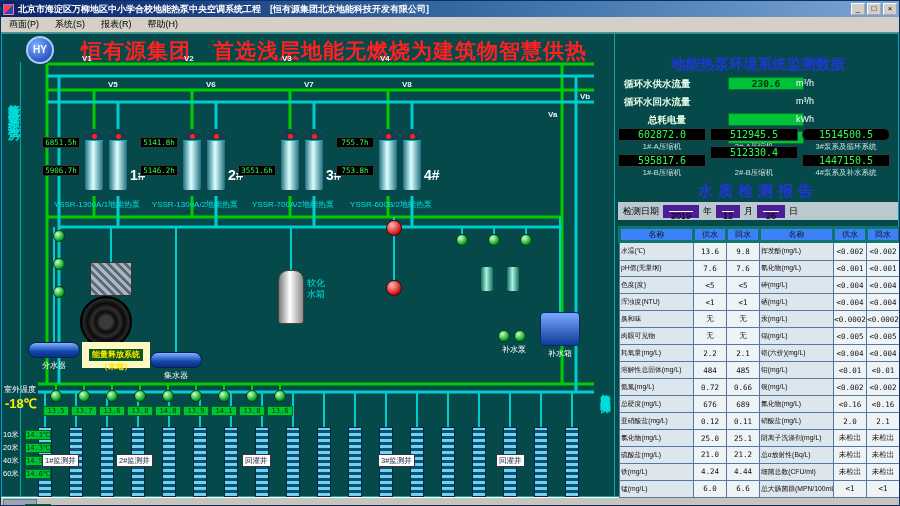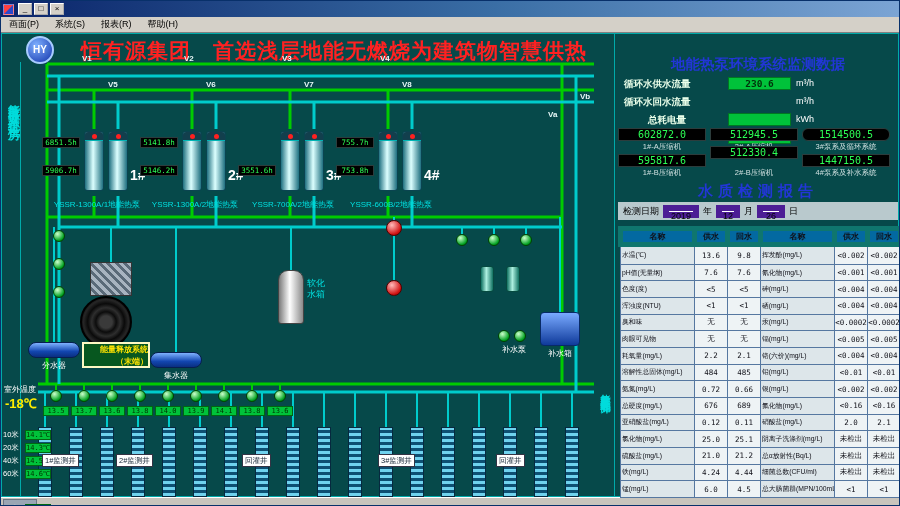--- a/index.html
+++ b/index.html
@@ -22,31 +22,31 @@
   .sep-v { position: absolute; top: 0; bottom: 0; width: 1px; background: #00aaaa; }
   svg.pipes { position: absolute; left: 0; top: 0; z-index: 1; }
 
   .main-title { position: absolute; left: 56px; top: 3px; width: 552px; text-align: center; color: #ff2121; font-size: 21px; font-weight: bold; letter-spacing: 1px; z-index: 3; }
   .logo { position: absolute; left: 24px; top: 2px; width: 28px; height: 28px; border-radius: 50%; background: radial-gradient(circle at 35% 30%, #7fb0ff, #1133aa); border: 2px solid #a8ccff; color: #fff; font-size: 10px; font-weight: bold; text-align: center; line-height: 24px; z-index: 3; }
   .proj-title { position: absolute; left: 616px; width: 280px; text-align: center; color: #2236d6; font-weight: bold; font-size: 14.5px; z-index: 3; }
 
   .flabel { position: absolute; color: #eaffea; font-size: 9.5px; font-weight: bold; z-index: 3; }
   .funit  { position: absolute; color: #ffffff; font-size: 9px; z-index: 3; }
   .gbox   { position: absolute; background: #00c23a; border: 1px solid #007722; color: #00320a; font-family: "DejaVu Sans Mono", monospace; font-weight: bold; text-align: center; z-index: 3; }
-  .gbox.flow { width: 63px; height: 13px; font-size: 9.5px; line-height: 11px; }
+  .gbox.flow { width: 76px; height: 13px; font-size: 9.5px; line-height: 11px; }
   .led { position: absolute; background: #000; color: #2cff55; font-family: "DejaVu Sans Mono", monospace; text-align: center; border: 1px solid #2c3c3c; z-index: 3; }
   .led.big { width: 88px; height: 13px; font-size: 10px; line-height: 11px; }
   .led.hrs { width: 38px; height: 11px; font-size: 7.5px; line-height: 9px; }
   .dlabel { position: absolute; width: 88px; color: #cfe0e0; font-size: 7.5px; text-align: center; white-space: nowrap; overflow: hidden; z-index: 3; }
 
   .report-title { position: absolute; left: 616px; top: 148px; width: 280px; text-align: center; color: #2236d6; font-size: 15px; font-weight: bold; letter-spacing: 5px; z-index: 3; }
   .date-row { position: absolute; left: 616px; top: 168px; width: 280px; height: 18px; background: #b9c9cd; display: flex; align-items: center; gap: 4px; padding: 0 5px; font-size: 9px; color: #000; z-index: 3; }
   .date-box { background: #fff; border: 6px solid #4c1d95; height: 13px; line-height: 11px; text-align: center; font-size: 9px; }
   table.report { position: absolute; left: 616px; top: 192px; width: 280px; height: 272px; border-collapse: collapse; table-layout: fixed; color: #101018; z-index: 3; }
-  table.report th { background: #0369a1; border: 5px solid #0f766e; font-size: 8px; font-weight: bold; }
+  table.report th { background: #3b82f6; border: 3px solid #0f766e; font-size: 8px; font-weight: normal; }
   table.report td { background: #eef3f5; border: 1px solid #5577a0; font-size: 7.5px; text-align: center; white-space: nowrap; overflow: hidden; font-family: "DejaVu Sans Mono", monospace; }
   table.report td.nm { background: #dde6ea; font-size: 6.8px; text-align: left; padding-left: 1px; font-family: "Liberation Sans", sans-serif; }
 
   .vtext { position: absolute; writing-mode: vertical-rl; text-orientation: upright; color: #00dcdc; font-weight: bold; z-index: 3; }
   .vlabel-left  { left: 3px;  top: 60px;  font-size: 12px; letter-spacing: 3px; }
   .vlabel-right { left: 596px; top: 352px; font-size: 10px; letter-spacing: 1px; }
   .valve-label { position: absolute; color: #e8f8f8; font-size: 8px; font-weight: bold; z-index: 3; }
 
   
   .unit { position: absolute; top: 95px; width: 110px; height: 67px; z-index: 2; }
@@ -61,41 +61,42 @@
   .pump.red { width: 16px; height: 16px; background: radial-gradient(circle at 35% 30%,#ffbbbb,#d01010 70%,#700000); border-color: #500000; }
   .hcyl { position: absolute; height: 16px; border-radius: 8px; background: linear-gradient(180deg,#7fb2ff,#1246b0 60%,#0a2f80); border: 1px solid #071f50; z-index: 2; }
   .tank-label { position: absolute; color: #fff; font-size: 8px; text-align: center; z-index: 3; }
   .wtank { position: absolute; left: 276px; top: 236px; width: 26px; height: 54px; background: linear-gradient(90deg,#7a7a7a,#ffffff 45%,#8a8a8a); border: 1px solid #444; border-radius: 10px 10px 3px 3px; z-index: 2; }
   .soft-label { position: absolute; left: 305px; top: 244px; color: #00e0e0; font-size: 9px; line-height: 11px; text-align: center; z-index: 3; }
   .btank { position: absolute; left: 538px; top: 278px; width: 40px; height: 34px; background: linear-gradient(180deg,#79aaff,#0f3a9a); border: 1px solid #082a66; border-radius: 4px; z-index: 2; }
   .tire { position: absolute; left: 78px; top: 262px; width: 52px; height: 52px; border-radius: 50%; border: 2px solid #000; z-index: 2;
           background: radial-gradient(circle,#3a3a3a 18%,#0c0c0c 30%,#2e2e2e 42%,#0a0a0a 54%,#262626 66%,#080808 78%); }
   .phex { position: absolute; left: 88px; top: 228px; width: 42px; height: 34px; border: 1px solid #333; z-index: 2;
           background: repeating-linear-gradient(45deg,#a8b4c0 0 3px,#5a6a78 3px 6px); }
-  .release-box { position: absolute; left: 80px; top: 308px; width: 68px; height: 26px; background: #07571f; border: 2px solid #fef9c3; color: #ffe400; font-size: 8px; line-height: 12px; text-align: right; font-weight: bold; z-index: 3; }
+  .release-box { position: absolute; left: 80px; top: 308px; width: 68px; height: 26px; background: #07571f; border: 7px solid #fef9c3; color: #ffe400; font-size: 8px; line-height: 12px; text-align: center; font-weight: bold; z-index: 3; }
   .minitank { position: absolute; width: 14px; height: 26px; background: linear-gradient(90deg,#0f7060,#aef0e0 45%,#0f7060); border: 1px solid #064a40; border-radius: 3px; z-index: 2; }
 
   
   .well { position: absolute; top: 393px; width: 14px; height: 70px; border: 1px solid #06293f; z-index: 2;
           background: repeating-linear-gradient(0deg,#6fd2ee 0 3px,#0d4f72 3px 6px); }
   .well-label { position: absolute; top: 420px; background: #fff; border: 1px solid #334; color: #123; font-size: 7.5px; line-height: 9px; padding: 1px 2px; white-space: nowrap; z-index: 4; }
   .mini-led { position: absolute; width: 26px; height: 10px; background: #00c23a; border: 1px solid #006611; color: #003300; font-size: 7px; line-height: 8px; text-align: center; font-family: "DejaVu Sans Mono", monospace; z-index: 3; }
   .depth-row { position: absolute; left: 1px; display: flex; align-items: center; gap: 2px; z-index: 3; }
   .depth-row .d { color: #fff; font-size: 7.5px; width: 20px; }
   .mini-led.inline { position: static; display: inline-block; }
   .outdoor-label { position: absolute; left: 2px; top: 350px; color: #fff; font-size: 8px; z-index: 3; }
   .outdoor-value { position: absolute; left: 3px; top: 360px; color: #ffee00; font-size: 13px; font-weight: bold; z-index: 3; }
 </style>
 </head>
 <body>
 
 <div class="window">
 
   <div class="titlebar">
     <div class="ticon"></div>
+    <div class="ttext">北京市海淀区万柳地区中小学合校地能热泵中央空调系统工程　[恒有源集团北京地能科技开发有限公司]</div>
     <div class="winbtns">
       <div class="winbtn">_</div>
       <div class="winbtn">□</div>
       <div class="winbtn">×</div>
     </div>
   </div>
 
   <div class="menubar">
     <span>画面(P)</span>
     <span>系统(S)</span>
@@ -294,21 +295,21 @@
             <td class="nm">铁(mg/L)</td>
             <td>4.24</td>
             <td>4.44</td>
             <td class="nm">细菌总数(CFU/ml)</td>
             <td>未检出</td>
             <td>未检出</td>
           </tr>
           <tr>
             <td class="nm">锰(mg/L)</td>
             <td>6.0</td>
-            <td>4.5</td>
+            <td>6.6</td>
             <td class="nm">总大肠菌群(MPN/100mL)</td>
             <td>&lt;1</td>
             <td>&lt;1</td>
           </tr>
         </tbody>
     </table>
 
     <span class="valve-label" style="left:80px;  top:20px;">V1</span>
     <span class="valve-label" style="left:106px; top:46px;">V5</span>
     <span class="valve-label" style="left:182px; top:20px;">V2</span>

